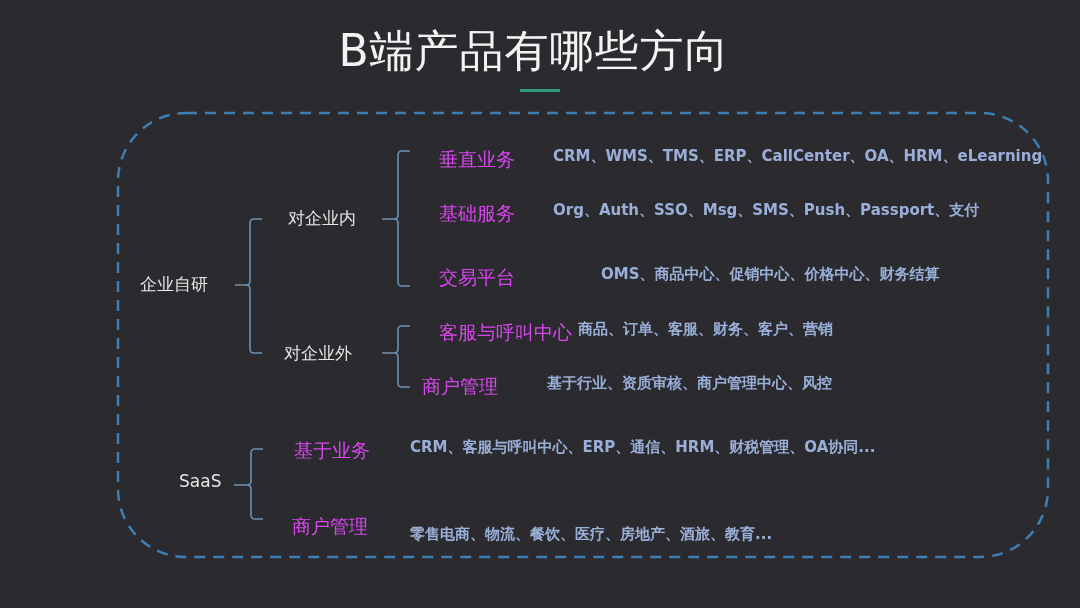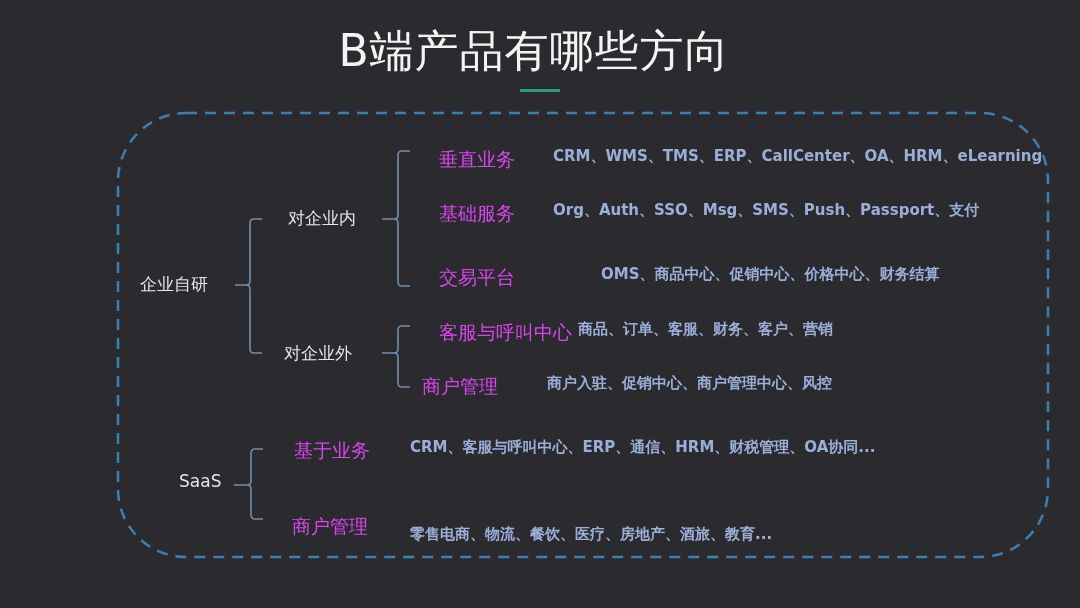--- a/index.html
+++ b/index.html
@@ -58,19 +58,19 @@
 <div class="lbl grey" style="left:439px; top:201px;">基础服务</div>
 <div class="lbl blue" style="left:553px; top:201px;">Org、Auth、SSO、Msg、SMS、Push、Passport、支付</div>
 
 <div class="lbl grey" style="left:439px; top:265px;">交易平台</div>
 <div class="lbl blue" style="left:553px; top:265px;margin-left:48px;">OMS、商品中心、促销中心、价格中心、财务结算</div>
 
 <div class="lbl grey" style="left:439px; top:320px;">客服与呼叫中心</div>
 <div class="lbl blue" style="left:578px; top:320px;">商品、订单、客服、财务、客户、营销</div>
 
 <div class="lbl grey" style="left:422px; top:374px;font-family:Liberation Mono, monospace;">商户管理</div>
-<div class="lbl blue" style="left:547px; top:374px;">商户入驻、促销中心、商户管理中心、风控</div>
+<div class="lbl blue" style="left:547px; top:374px;">基于行业、资质审核、商户管理中心、风控</div>
 
 <div class="lbl grey" style="left:294px; top:438px;">基于业务</div>
 <div class="lbl blue" style="left:410px; top:438px;">CRM、客服与呼叫中心、ERP、通信、HRM、财税管理、OA协同...</div>
 
 <div class="lbl grey" style="left:292px; top:514px;">商户管理</div>
 <div class="lbl blue" style="left:410px; top:514px;margin-top:11px;">零售电商、物流、餐饮、医疗、房地产、酒旅、教育...</div>
 
 </body></html>

